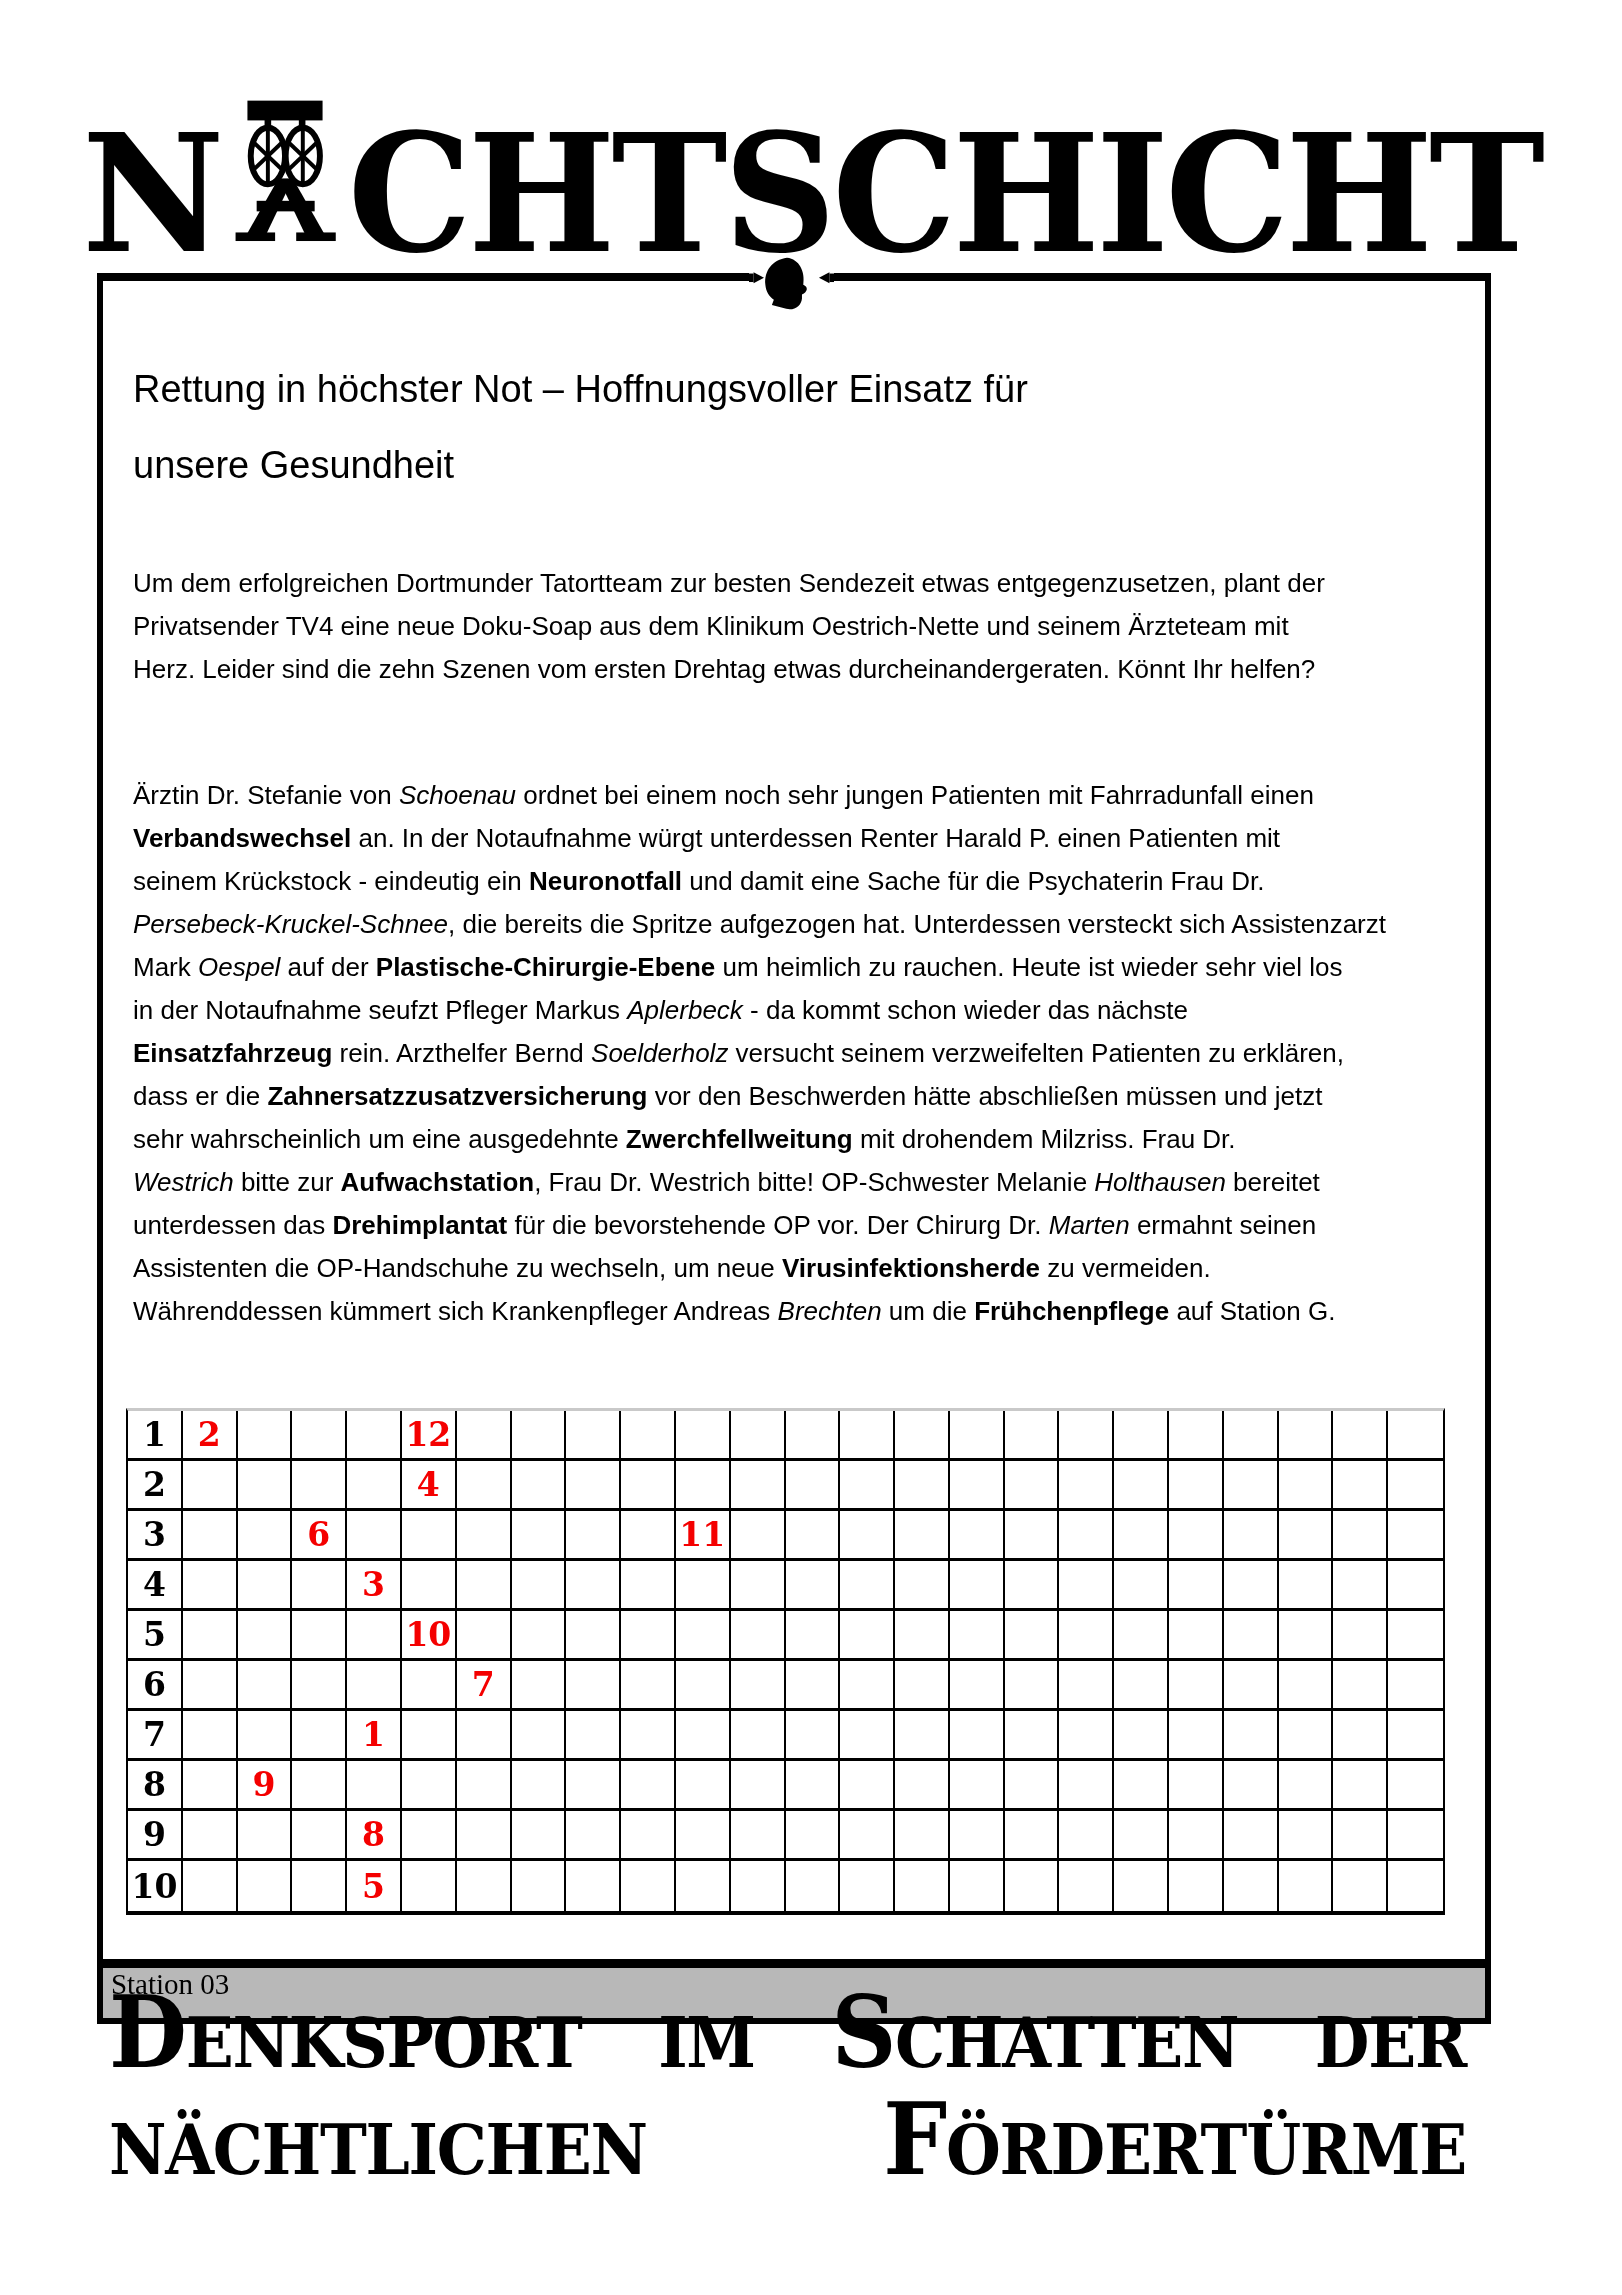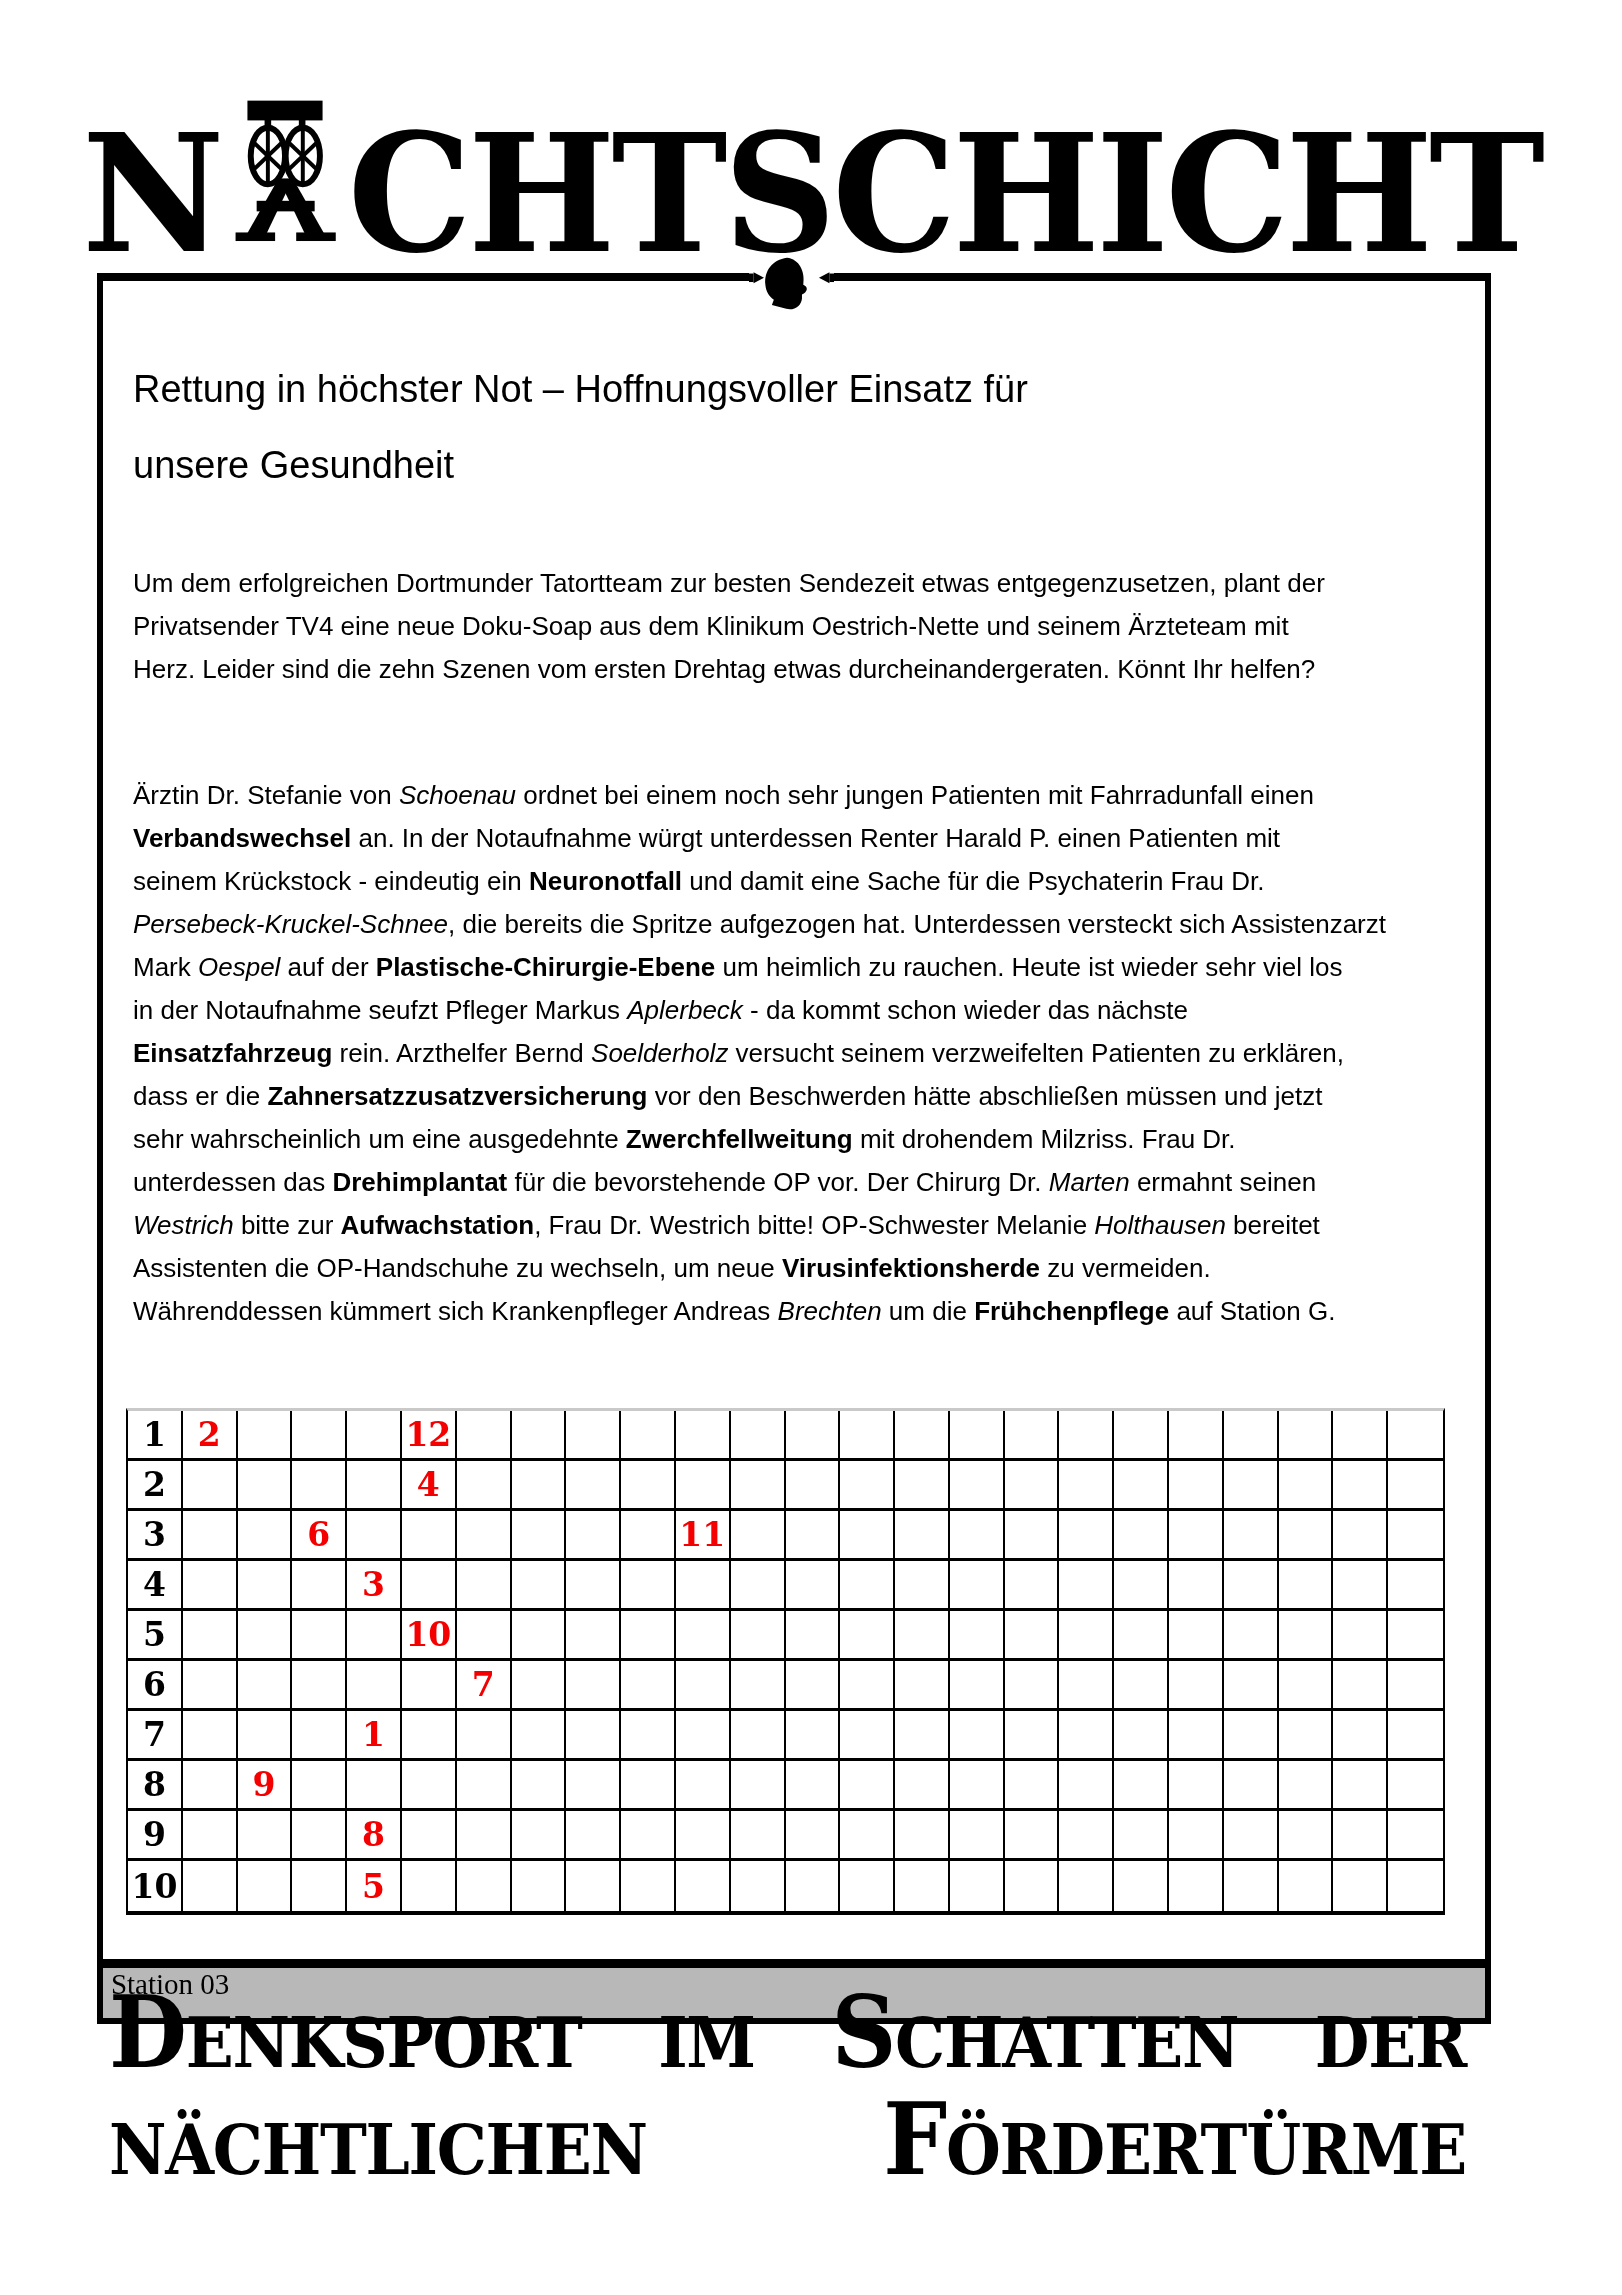--- a/index.html
+++ b/index.html
@@ -116,22 +116,22 @@
   <div class="story">
       <div class="tline"><span>Ärztin Dr. Stefanie von </span><i>Schoenau</i><span> ordnet bei einem noch sehr jungen Patienten mit Fahrradunfall einen</span></div>
       <div class="tline"><b>Verbandswechsel</b><span> an. In der Notaufnahme würgt unterdessen Renter Harald P. einen Patienten mit</span></div>
       <div class="tline"><span>seinem Krückstock - eindeutig ein </span><b>Neuronotfall</b><span> und damit eine Sache für die Psychaterin Frau Dr.</span></div>
       <div class="tline"><i>Persebeck-Kruckel-Schnee</i><span>, die bereits die Spritze aufgezogen hat. Unterdessen versteckt sich Assistenzarzt</span></div>
       <div class="tline"><span>Mark </span><i>Oespel</i><span> auf der </span><b>Plastische-Chirurgie-Ebene</b><span> um heimlich zu rauchen. Heute ist wieder sehr viel los</span></div>
       <div class="tline"><span>in der Notaufnahme seufzt Pfleger Markus </span><i>Aplerbeck</i><span> - da kommt schon wieder das nächste</span></div>
       <div class="tline"><b>Einsatzfahrzeug</b><span> rein. Arzthelfer Bernd </span><i>Soelderholz</i><span> versucht seinem verzweifelten Patienten zu erklären,</span></div>
       <div class="tline"><span>dass er die </span><b>Zahnersatzzusatzversicherung</b><span> vor den Beschwerden hätte abschließen müssen und jetzt</span></div>
       <div class="tline"><span>sehr wahrscheinlich um eine ausgedehnte </span><b>Zwerchfellweitung</b><span> mit drohendem Milzriss. Frau Dr.</span></div>
+      <div class="tline"><i>Westrich</i><span> bitte zur </span><b>Aufwachstation</b><span>, Frau Dr. Westrich bitte! OP-Schwester Melanie </span><i>Holthausen</i><span> bereitet</span></div>
       <div class="tline"><span>unterdessen das </span><b>Drehimplantat</b><span> für die bevorstehende OP vor. Der Chirurg Dr. </span><i>Marten</i><span> ermahnt seinen</span></div>
-      <div class="tline"><i>Westrich</i><span> bitte zur </span><b>Aufwachstation</b><span>, Frau Dr. Westrich bitte! OP-Schwester Melanie </span><i>Holthausen</i><span> bereitet</span></div>
       <div class="tline"><span>Assistenten die OP-Handschuhe zu wechseln, um neue </span><b>Virusinfektionsherde</b><span> zu vermeiden.</span></div>
       <div class="tline"><span>Währenddessen kümmert sich Krankenpfleger Andreas </span><i>Brechten</i><span> um die </span><b>Frühchenpflege</b><span> auf Station G.</span></div>
     </div>
 
   <div class="pgrid">
       <div class="cell">1</div>
       <div class="cell red">2</div>
       <div class="cell"></div>
       <div class="cell"></div>
       <div class="cell"></div>

